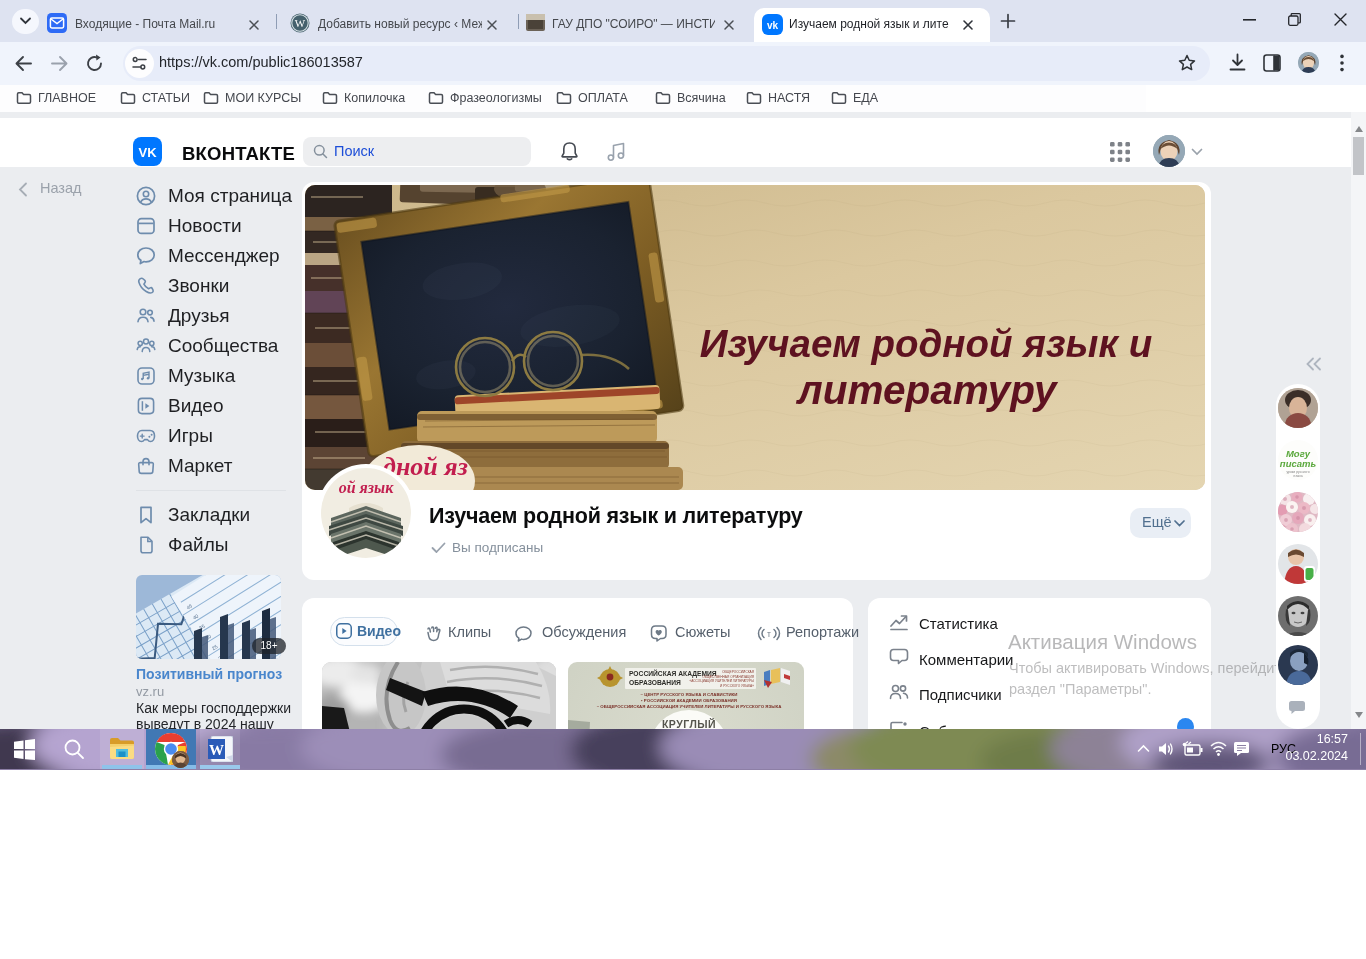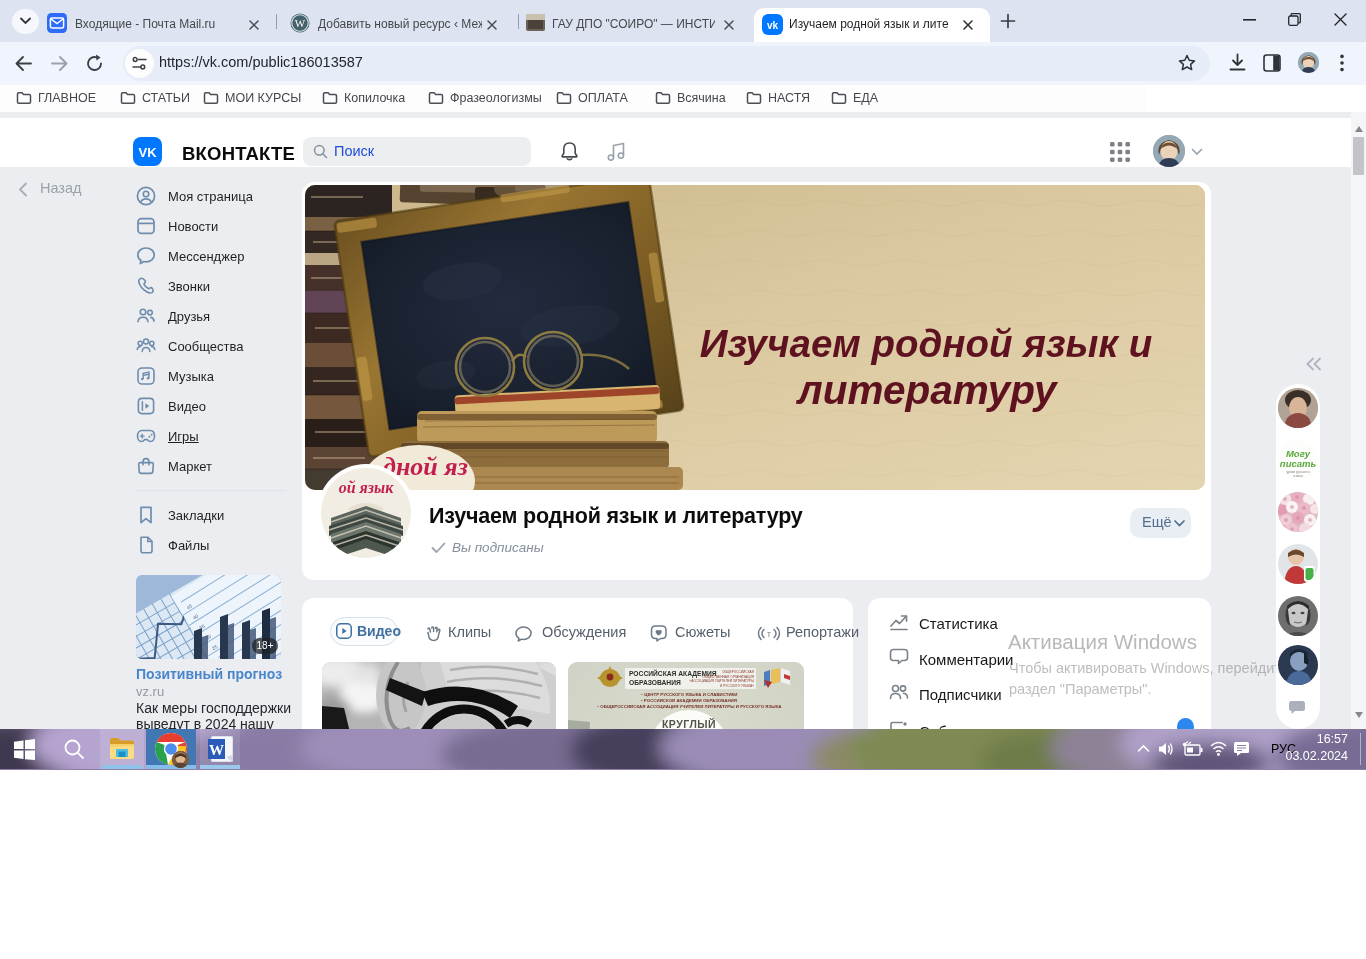--- a/index.html
+++ b/index.html
@@ -14,21 +14,21 @@
   .closex{position:absolute;width:16px;height:16px;top:9px;}
   #toolbar{left:0;top:42px;width:1366px;height:43px;background:#f0f4fc;}
   #omnibox{position:absolute;left:123px;top:46px;width:1087px;height:35px;border-radius:18px;background:#e7ecf9;}
   #bookmarks{left:0;top:85px;width:1146px;height:27px;background:#fdfdfe;font-size:12.5px;color:#44474e;}
   .bmitem{position:absolute;top:6px;display:flex;align-items:center;gap:6px;white-space:nowrap;}
   
   #vkpage{left:0;top:112px;width:1366px;height:617px;background:#ebedf0;overflow:hidden;}
   #vkheader{position:absolute;left:0;top:6px;width:1351px;height:49px;background:#fff;}
   .card{position:absolute;background:#fff;border-radius:12px;}
   .navrow{position:absolute;left:136px;display:flex;align-items:center;gap:12px;height:30px;
-          font-size:13px;color:#1f2023;}
+          font-size:19px;color:#1f2023;}
   
   #taskbar{left:0;top:729px;width:1366px;height:41px;overflow:hidden;background:#8d7fa6;}
   svg{display:block;}
 </style></head>
 <body>
 
 <div class="abs" id="tabstrip">
 
   <div class="abs" style="left:12px;top:9px;width:27px;height:25px;border-radius:13px;background:#f5f7fd;"></div>
   <svg class="abs" style="left:19px;top:16px" width="13" height="10" viewBox="0 0 13 10">
@@ -332,21 +332,21 @@
         <span>Музыка</span>
       </div>
       <div class="navrow" style="top: 279px;">
         <svg width="20" height="20" viewBox="0 0 20 20">
           <path d="M6 2.4 L14 2.4 Q17.6 2.4 17.6 6 L17.6 14 Q17.6 17.6 14 17.6 L6 17.6 Q2.4 17.6 2.4 14 L2.4 6 Q2.4 2.4 6 2.4 Z" fill="none" stroke="#6e8cad" stroke-width="1.6"></path>
           <path d="M6.4 5.2 L6.4 14.8" stroke="#6e8cad" stroke-width="1.5"></path>
           <path d="M9.4 7.2 L13.4 10 L9.4 12.8 Z" fill="#6e8cad"></path>
         </svg>
         <span>Видео</span>
       </div>
-      <div class="navrow" style="top: 309px; text-decoration: underline;">
+      <div class="navrow" style="top: 309px;">
         <svg width="20" height="20" viewBox="0 0 20 20">
           <path d="M6 4.5 L14 4.5 C17 4.5 18.5 7 18.5 10 C18.5 13 17 15.5 14.5 15.5 C13 15.5 12.2 14.6 11.5 13.6 L8.5 13.6 C7.8 14.6 7 15.5 5.5 15.5 C3 15.5 1.5 13 1.5 10 C1.5 7 3 4.5 6 4.5 Z" fill="none" stroke="#6e8cad" stroke-width="1.6" stroke-linejoin="round"></path>
           <path d="M6.2 8.2 V12 M4.3 10.1 H8.1" stroke="#6e8cad" stroke-width="1.4" stroke-linecap="round"></path>
           <circle cx="13.4" cy="10.8" r="1" fill="#6e8cad"></circle>
           <circle cx="15.6" cy="8.8" r="1" fill="#6e8cad"></circle>
         </svg>
         <span>Игры</span>
       </div>
       <div class="navrow" style="top: 339px;">
         <svg width="20" height="20" viewBox="0 0 20 20">
@@ -402,21 +402,21 @@
         <path d="M126 84 L126 36 L134 33 L134 84 Z" fill="#1d2c40"></path>
       </g>
       <g fill="#44597a" opacity="0.85">
         <path d="M66 84 L66 62 L72 60 L72 84 Z"></path>
         <path d="M92 84 L92 50 L98 48 L98 84 Z"></path>
         <path d="M114 84 L114 55 L120 53 L120 84 Z"></path>
         <path d="M134 84 L134 44 L140 42 L140 84 Z"></path>
       </g>
     </svg>
   </div>
-  <div class="abs" style="left:252px;top:526px;width:26px;height:16px;border-radius:9px;background:rgba(30,34,40,0.75);color:#fff;font-size:10px;text-align:center;line-height:16px;">18+</div>
+  <div class="abs" style="left:252px;top:526px;width:34px;height:16px;border-radius:9px;background:rgba(30,34,40,0.75);color:#fff;font-size:10px;text-align:center;line-height:16px;">18+</div>
   <div class="abs" style="left:136px;top:554px;font-size:14px;font-weight:bold;color:#4986cc;">Позитивный прогноз</div>
   <div class="abs" style="left:136px;top:572px;font-size:13px;color:#939aa3;">vz.ru</div>
   <div class="abs" style="left:136px;top:589px;font-size:14px;color:#24262a;line-height:15.5px;">Как меры господдержки<br>выведут в 2024 нашу</div>
 
   <div class="card" style="left:302px;top:70px;width:909px;height:398px;"></div>
   <div class="abs" id="banner" style="left:305px;top:73px;width:900px;height:305px;border-radius:10px;overflow:hidden;background:#d9c69e;">
    <svg width="900" height="305" viewBox="0 0 900 305">
     <defs>
       <linearGradient id="parch" x1="0" y1="0" x2="1" y2="1">
         <stop offset="0" stop-color="#cbb689"></stop>
@@ -558,21 +558,21 @@
           <path d="M8 62 L45 50 L82 62"></path>
         <path d="M10 70 L45 58 L80 70"></path>
           <path d="M12 78 L45 67 L78 78"></path>
       </g>
     </svg>
   </div>
   <div class="abs" style="left:429px;top:392px;font-size:21.5px;font-weight:bold;color:#0c0d0e;letter-spacing:-0.2px;">Изучаем родной язык и литературу</div>
   <svg class="abs" style="left:431px;top:430px" width="15" height="12" viewBox="0 0 15 12">
       <path d="M1.5 6 L5.5 10 L13.5 1.5" stroke="#99a2ad" stroke-width="1.8" fill="none" stroke-linecap="round" stroke-linejoin="round"></path>
     </svg>
-  <div class="abs" style="left:452px;top:428px;font-size:13.5px;color:#85909c;font-style:italic;">Вы подписаны</div>
+  <div class="abs" style="left:452px;top:428px;font-size:13.5px;color:#85909c;">Вы подписаны</div>
   <div class="abs" style="left:1130px;top:396px;width:61px;height:30px;border-radius:10px;background:#e9eef5;">
     <div class="abs" style="left:12px;top:6px;font-size:14.5px;color:#51708f;">Ещё</div>
     <svg class="abs" style="left:44px;top:12px" width="11" height="7" viewBox="0 0 11 7">
         <path d="M1 1 L5.5 5.5 L10 1" stroke="#51708f" stroke-width="1.7" fill="none" stroke-linecap="round"></path>
       </svg>
   </div>
 
   <div class="card" style="left:302px;top:486px;width:551px;height:300px;">
     <div class="abs" style="left:28px;top:19px;width:66px;height:27px;border-radius:15px;border:1px solid #d4e0ec;background:#fbfcfe;"></div>
     <svg class="abs" style="left:34px;top:25px" width="16" height="16" viewBox="0 0 17 17">

